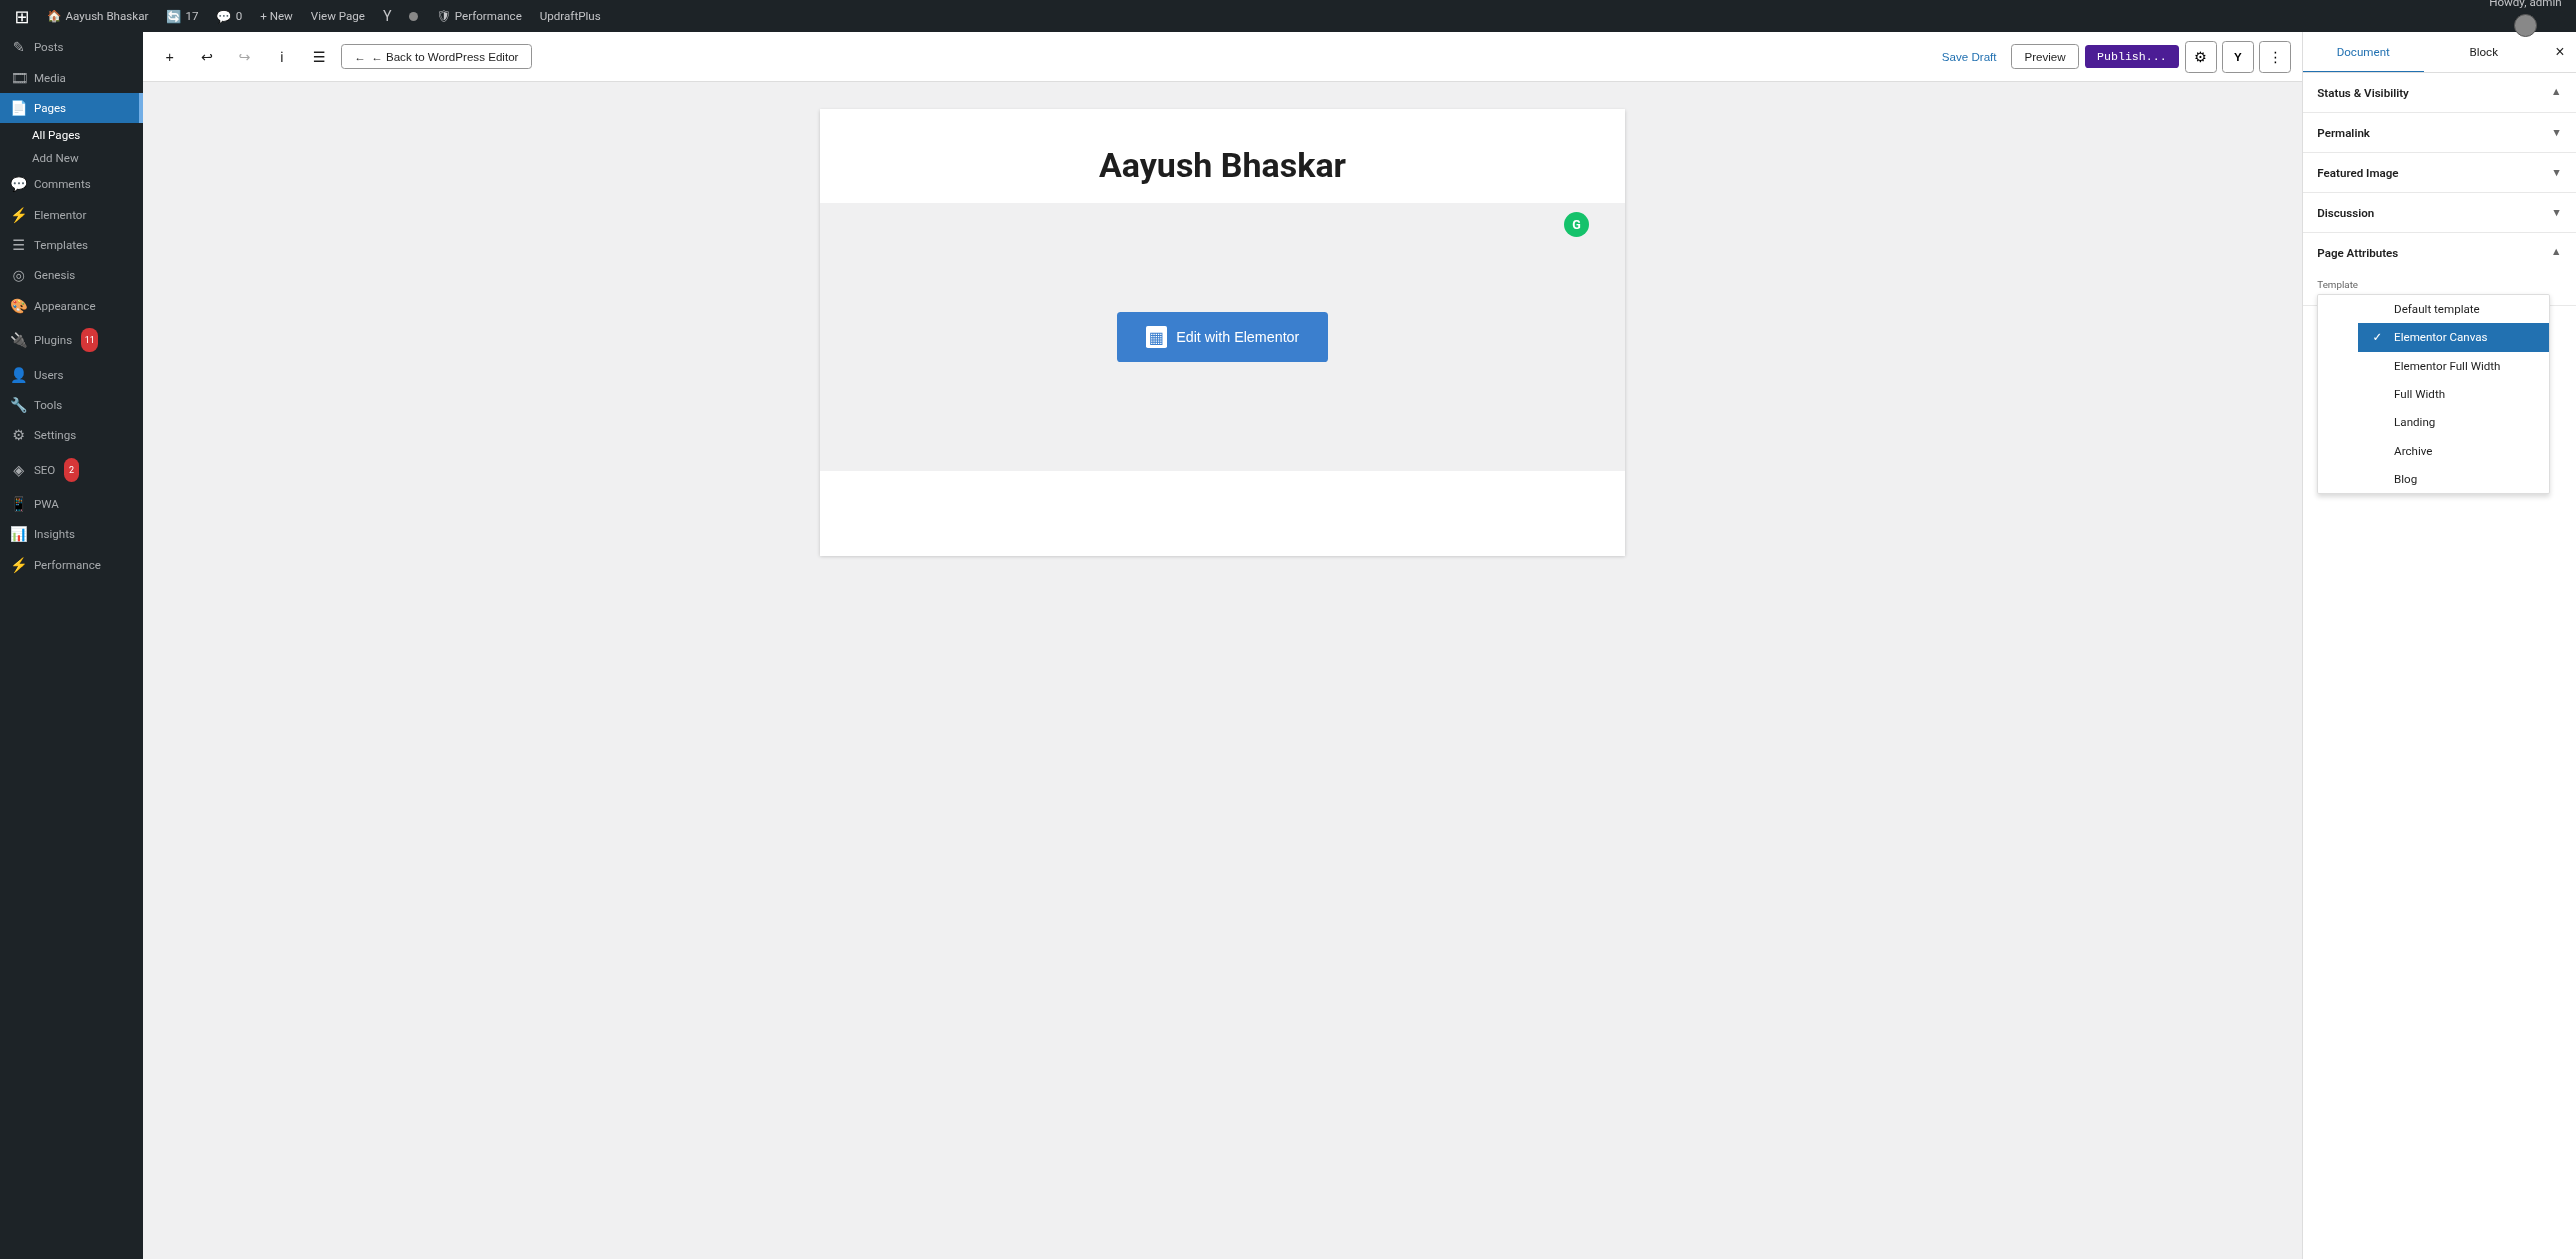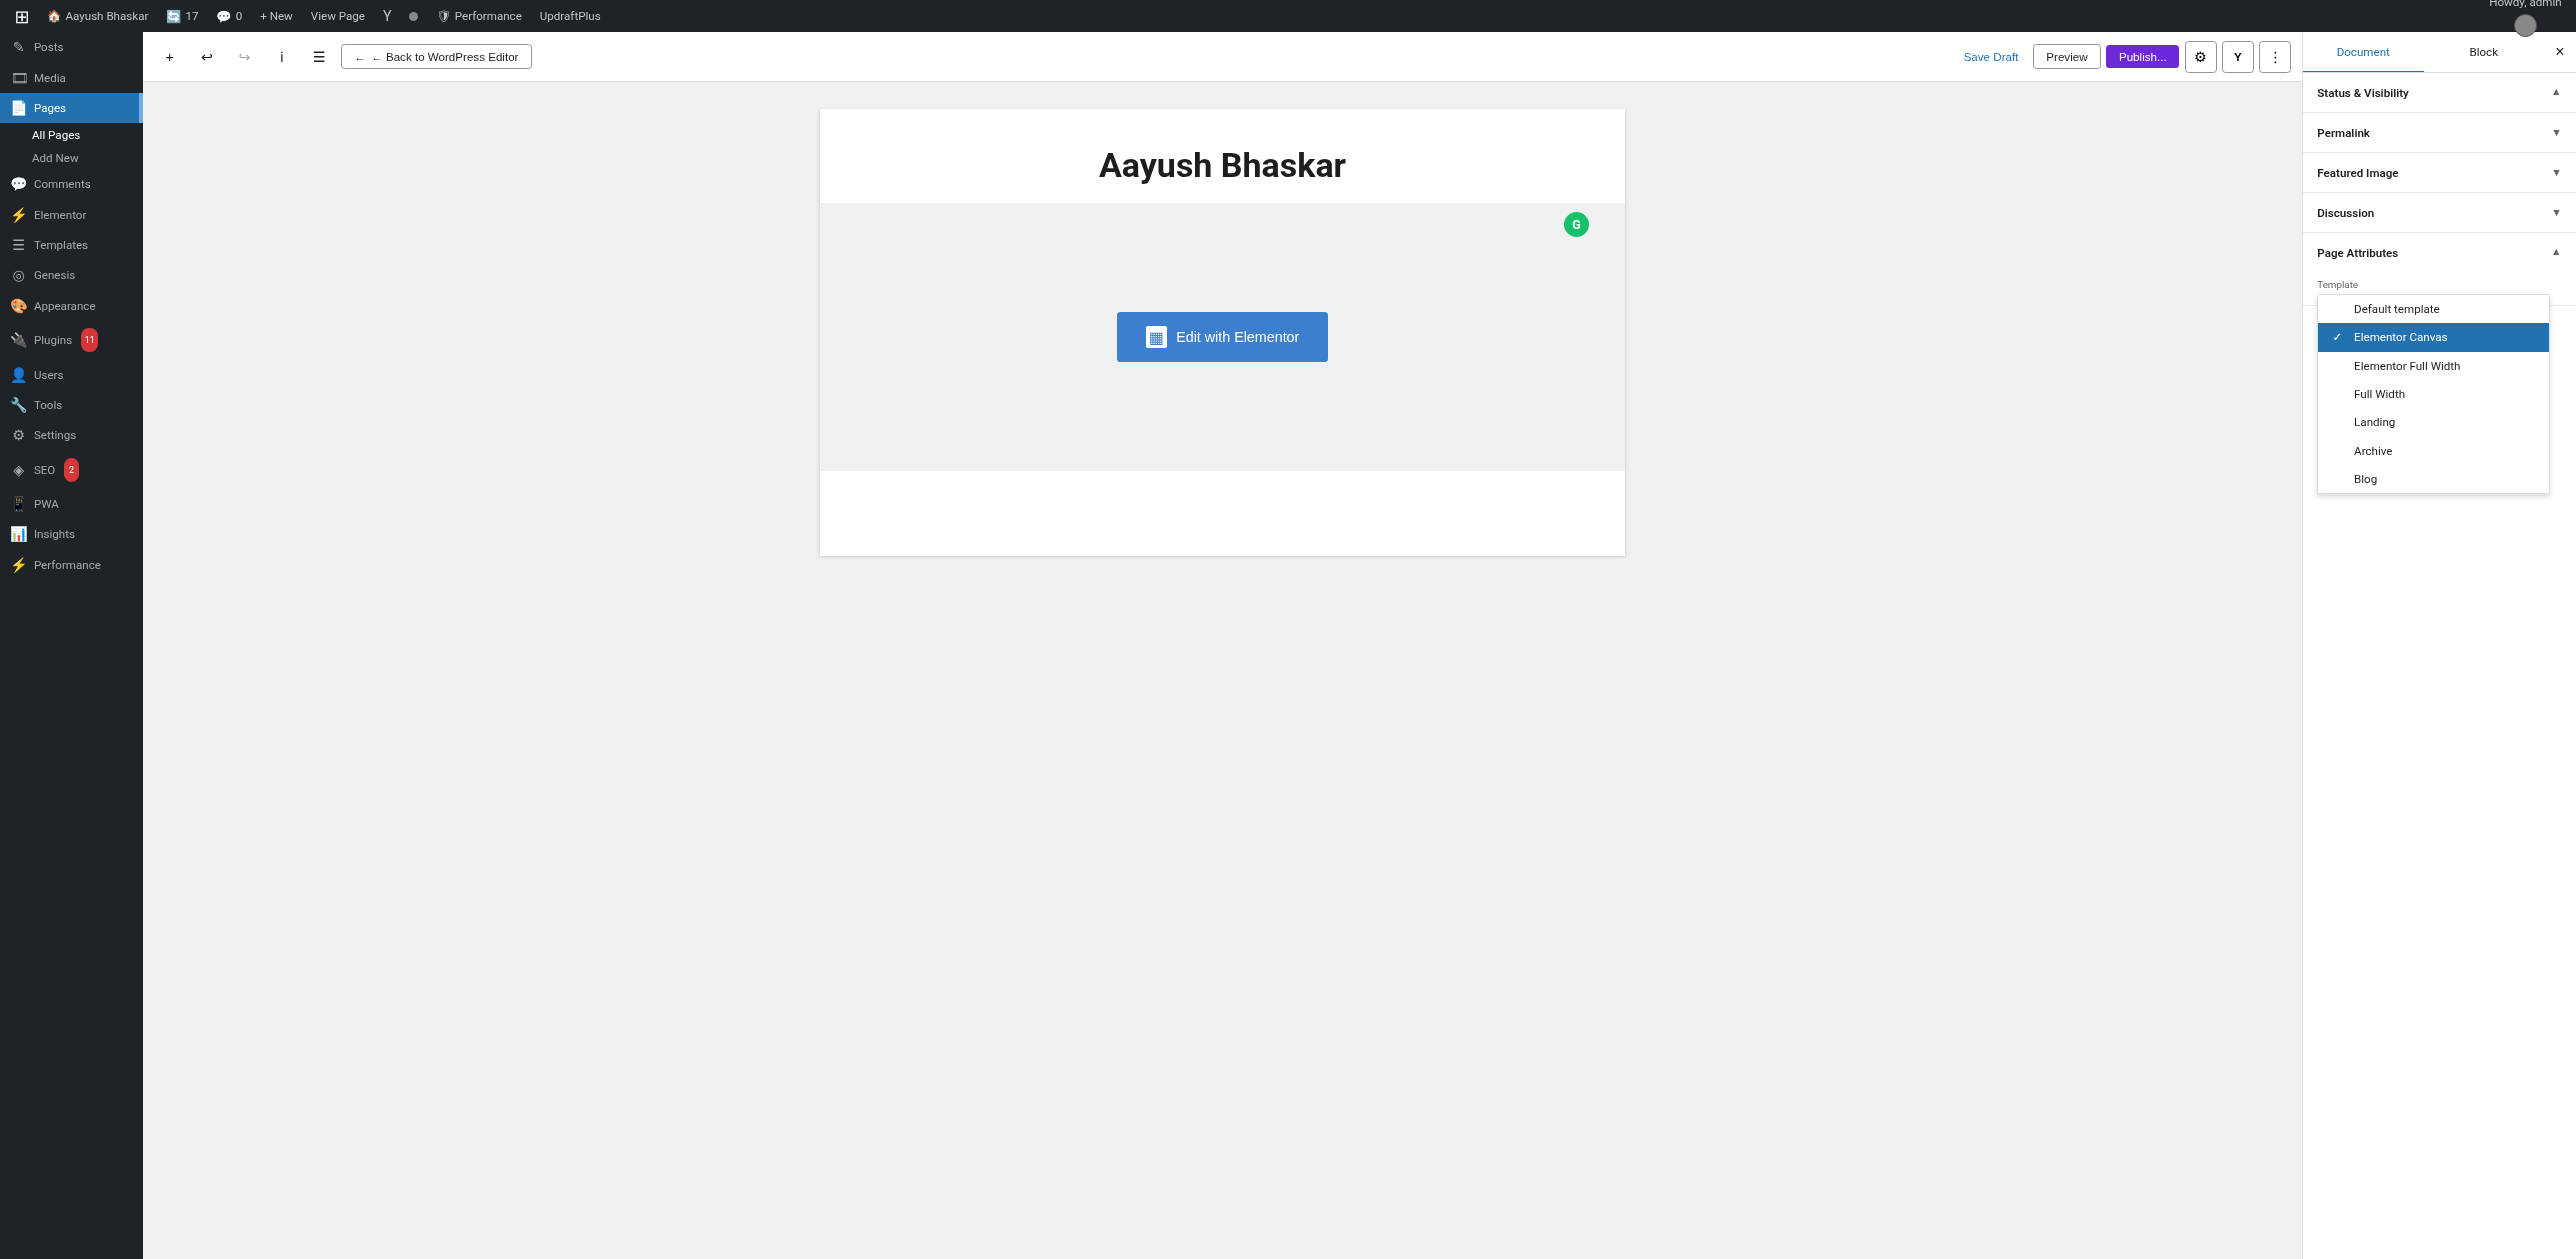--- a/index.html
+++ b/index.html
@@ -147,27 +147,28 @@
     .preview-btn {
       border: 0.9px solid #949494;
       border-radius: 3.6px;
       padding: 5.4px 12.5px;
       font-size: 11.6px;
       background: #fff;
       cursor: pointer;
       color: #1e1e1e;
     }
     .publish-btn {
-      background: #6d28d9;
+      background: #4c1d95;
       color: #fff;
       border: none;
       border-radius: 3.6px;
       padding: 5.4px 12.5px;
       font-size: 11.6px;
       cursor: pointer;
+      font-family: Liberation Mono, monospace;
     }
     .settings-btn, .yoast-btn, .more-btn {
       width: 32px;
       height: 32px;
       border: 0.9px solid #949494;
       border-radius: 3.6px;
       background: #fff;
       cursor: pointer;
       display: flex;
       align-items: center;
@@ -362,20 +363,21 @@
       z-index: 200;
     }
     .dropdown-option {
       padding: 7.2px 14.3px;
       font-size: 11.6px;
       cursor: pointer;
       display: flex;
       align-items: center;
       gap: 7.2px;
       color: #1e1e1e;
+      margin-left: 40px;
     }
     .dropdown-option.selected { background: #2271b1; color: #fff; }
     .dropdown-option.selected .check-mark { color: #fff; }
     .check-mark { width: 14.3px; }
 
     
     ::-webkit-scrollbar { width: 5.4px; }
     ::-webkit-scrollbar-track { background: #f1f1f1; }
     ::-webkit-scrollbar-thumb { background: #c1c1c1; border-radius: 2.7px; }
 

